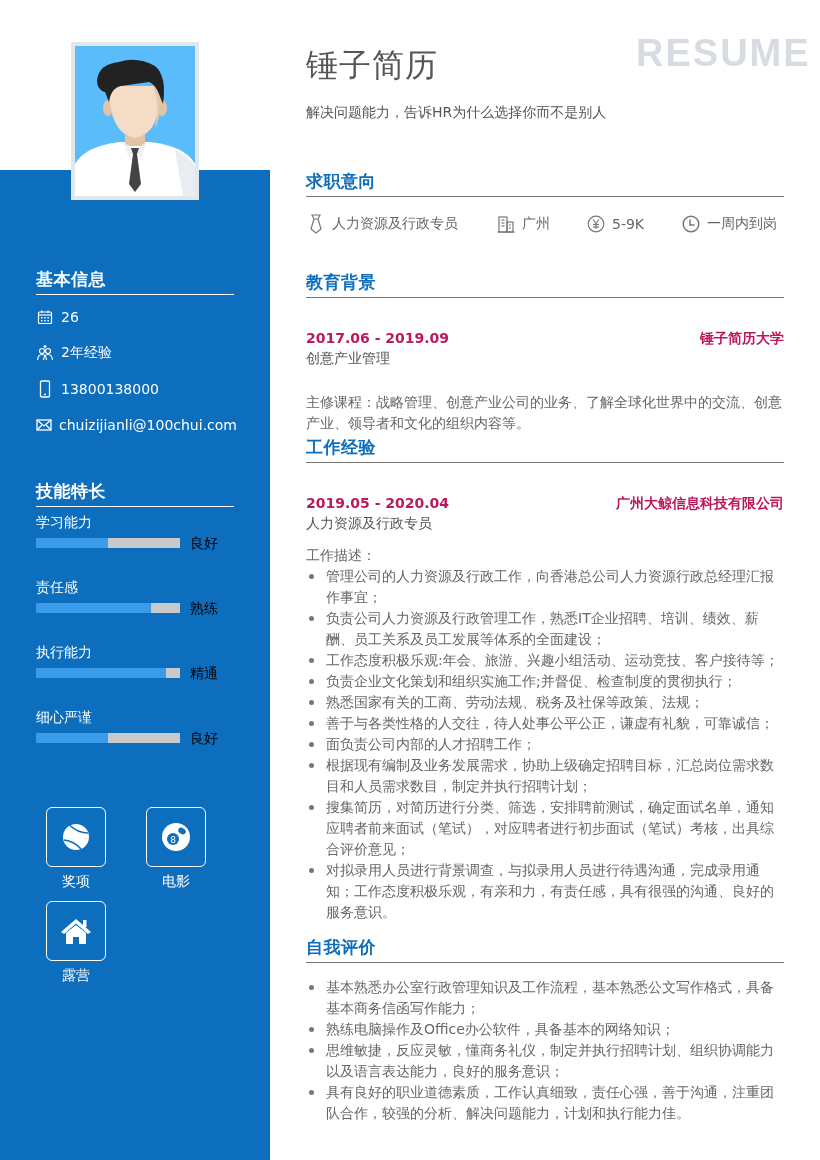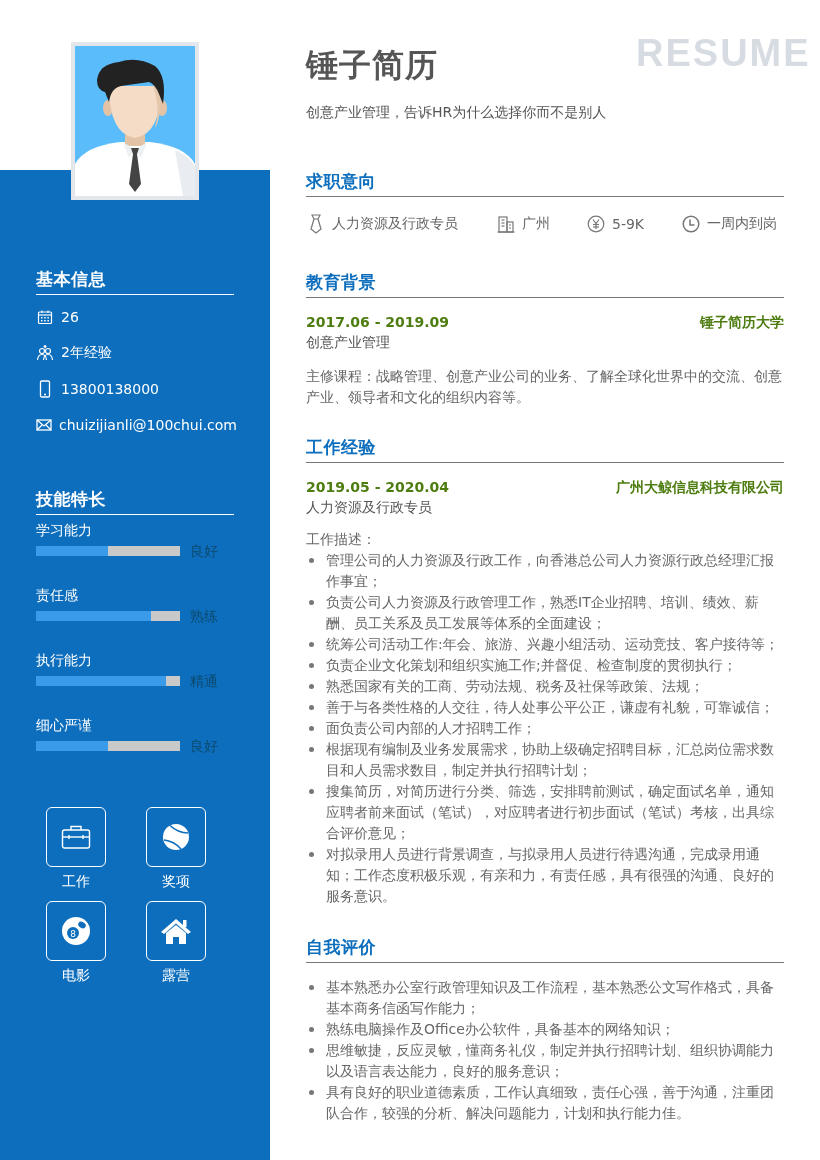--- a/index.html
+++ b/index.html
@@ -13,41 +13,41 @@
   .side-section { position: absolute; left: 36px; width: 198px; color: #fff; }
   .side-title { font-size: 17px; font-weight: bold; color: #fff; padding-bottom: 3px; border-bottom: 1.5px solid #fff; letter-spacing: 0.5px; }
   .info-row { display: flex; align-items: center; height: 36px; font-size: 14px; color: #fff; }
   .info-row .ic { width: 18px; height: 18px; margin-right: 7px; display: flex; align-items: center; justify-content: center; }
   .info-row:first-of-type { margin-top: 4px; }
 
   .skill { position: relative; height: 65px; }
   .skill-name { position: absolute; left: 0; top: 7px; font-size: 14px; color: #fff; }
   .skill-bar { position: absolute; left: 0; top: 31px; width: 144px; height: 10px; background: #c9c9c9; }
   .skill-fill { height: 100%; background: #3a9bea; }
-  .skill-level { position: absolute; left: 154px; top: 28px; font-size: 14px; color: #0c4a6e; }
+  .skill-level { position: absolute; left: 154px; top: 28px; font-size: 14px; color: #000000; }
 
   .hobbies { display: grid; grid-template-columns: 60px 60px; column-gap: 40px; row-gap: 6px; margin-left: 10px; margin-top: 16px; }
   .hobby { display: flex; flex-direction: column; align-items: center; }
   .hobby-box { width: 60px; height: 60px; border: 1.2px solid #fff; border-radius: 6px; display: flex; align-items: center; justify-content: center; }
   .hobby-label { font-size: 14px; color: #fff; margin-top: 6px; height: 22px; }
 
   .main { position: absolute; left: 306px; width: 478px; }
-  .name { position: absolute; left: 306px; top: 44px; font-size: 32px; color: #555; letter-spacing: 1px; font-weight: bold; }
+  .name { position: absolute; left: 306px; top: 44px; font-size: 32px; color: #555; letter-spacing: 1px; }
   .resume-wm { position: absolute; left: 636px; top: 32px; font-size: 38px; font-weight: bold; color: #d7dce3; letter-spacing: 2px; font-family: "Liberation Sans", sans-serif; }
   .tagline { position: absolute; left: 306px; top: 104px; font-size: 14px; color: #555; }
 
   .sec-title { font-size: 17px; font-weight: bold; color: #0d6ebd; padding-bottom: 3px; border-bottom: 1.5px solid #777; letter-spacing: 0.5px; }
 
   .intent { display: flex; align-items: center; height: 34px; margin-top: 10px; font-size: 14px; color: #666; }
   .intent-item { display: flex; align-items: center; }
   .intent-item .ic { width: 20px; height: 20px; margin-right: 6px; display: flex; align-items: center; justify-content: center; }
 
-  .row-head { display: flex; justify-content: space-between; font-size: 14px; font-weight: bold; color: #4d7c0f; margin-top: 16px; height: 20px; }
+  .row-head { display: flex; justify-content: space-between; font-size: 14px; font-weight: bold; color: #be185d; margin-top: 32px; height: 20px; }
   .subline { font-size: 14px; color: #555; height: 22px; }
-  .para { font-size: 14px; color: #666; line-height: 21px; margin-top: 10px; }
+  .para { font-size: 14px; color: #666; line-height: 21px; margin-top: 20px; }
   .bullets { list-style: none; font-size: 14px; color: #666; line-height: 21px; }
   .bullets li { position: relative; padding-left: 20px; }
   .bullets li::before { content: ""; position: absolute; left: 3px; top: 8px; width: 5px; height: 5px; border-radius: 50%; background: #777; }
 </style>
 </head>
 <body>
 
 <div class="sidebar"></div>
 
 <div class="photo-frame">
@@ -125,21 +125,21 @@
             <path d="M1 2 L8 8 L15 2"></path>
             <path d="M1 12 L6 7"></path>
             <path d="M15 12 L10 7"></path>
           </svg>
       </span>
       <span>chuizijianli@100chui.com</span>
     </div>
   </div>
 </div>
 
-<div class="side-section" style="top:480px;margin-top:8px;">
+<div class="side-section" style="top:480px;">
   <div class="side-title">技能特长</div>
   <div class="skill">
     <span class="skill-name">学习能力</span>
     <div class="skill-bar">
         <div class="skill-fill" style="width:50%;"></div>
       </div>
     <span class="skill-level">良好</span>
   </div>
   <div class="skill">
     <span class="skill-name">责任感</span>
@@ -159,32 +159,20 @@
     <span class="skill-name">细心严谨</span>
     <div class="skill-bar">
         <div class="skill-fill" style="width:50%;"></div>
       </div>
     <span class="skill-level">良好</span>
   </div>
 </div>
 
 <div class="side-section" style="top:791px;">
   <div class="hobbies">
-    <div class="hobby">
-      <div class="hobby-box">
-        <svg width="30" height="26" viewBox="0 0 30 26" fill="none" stroke="#fff" stroke-width="1.4">
-            <rect x="1.5" y="6" width="27" height="18" rx="2"></rect>
-            <path d="M10 6 V2.5 H20 V6"></path>
-            <line x1="1.5" y1="13" x2="28.5" y2="13"></line>
-            <line x1="8" y1="11" x2="8" y2="15"></line>
-            <line x1="22" y1="11" x2="22" y2="15"></line>
-          </svg>
-      </div>
-      <span class="hobby-label">工作</span>
-    </div>
     <div class="hobby">
       <div class="hobby-box">
         <svg width="28" height="28" viewBox="0 0 28 28">
             <circle cx="14" cy="14" r="13" fill="#fff"></circle>
             <path d="M8 2.5 Q16 10 26 10" fill="none" stroke="#0d6ebd" stroke-width="1.6"></path>
             <path d="M2 17 Q12 18 19 26" fill="none" stroke="#0d6ebd" stroke-width="1.6"></path>
           </svg>
       </div>
       <span class="hobby-label">奖项</span>
     </div>
@@ -207,21 +195,21 @@
             <path d="M6 16 L16 8 L26 16 V27 H19 V20 H13 V27 H6 Z" fill="#fff"></path>
           </svg>
       </div>
       <span class="hobby-label">露营</span>
     </div>
   </div>
 </div>
 
 <div class="name">锤子简历</div>
 <div class="resume-wm">RESUME</div>
-<div class="tagline">创意产业管理，告诉HR为什么选择你而不是别人</div>
+<div class="tagline">解决问题能力，告诉HR为什么选择你而不是别人</div>
 
 <div class="main" style="top:170px;">
   <div class="sec-title">求职意向</div>
   <div class="intent">
     <div class="intent-item" style="width:190px;">
       <span class="ic">
         <svg width="14" height="20" viewBox="0 0 14 20" fill="none" stroke="#777" stroke-width="1.2">
             <path d="M3 1 H11 L9 5 H5 Z"></path>
             <path d="M5 5 L2 15 L7 19 L12 15 L9 5"></path>
           </svg>
@@ -281,21 +269,21 @@
   <div class="sec-title">工作经验</div>
   <div class="row-head">
     <span>2019.05 - 2020.04</span>
     <span>广州大鲸信息科技有限公司</span>
   </div>
   <div class="subline">人力资源及行政专员</div>
   <div class="para" style="margin-top:8px;">工作描述：</div>
   <ul class="bullets">
     <li>管理公司的人力资源及行政工作，向香港总公司人力资源行政总经理汇报作事宜；</li>
     <li>负责公司人力资源及行政管理工作，熟悉IT企业招聘、培训、绩效、薪酬、员工关系及员工发展等体系的全面建设；</li>
-    <li>统筹公司活动工作:年会、旅游、兴趣小组活动、运动竞技、客户接待等；</li>
+    <li>工作态度积极乐观:年会、旅游、兴趣小组活动、运动竞技、客户接待等；</li>
     <li>负责企业文化策划和组织实施工作;并督促、检查制度的贯彻执行；</li>
     <li>熟悉国家有关的工商、劳动法规、税务及社保等政策、法规；</li>
     <li>善于与各类性格的人交往，待人处事公平公正，谦虚有礼貌，可靠诚信；</li>
     <li>面负责公司内部的人才招聘工作；</li>
     <li>根据现有编制及业务发展需求，协助上级确定招聘目标，汇总岗位需求数目和人员需求数目，制定并执行招聘计划；</li>
     <li>搜集简历，对简历进行分类、筛选，安排聘前测试，确定面试名单，通知应聘者前来面试（笔试），对应聘者进行初步面试（笔试）考核，出具综合评价意见；</li>
     <li>对拟录用人员进行背景调查，与拟录用人员进行待遇沟通，完成录用通知；工作态度积极乐观，有亲和力，有责任感，具有很强的沟通、良好的服务意识。</li>
   </ul>
 </div>
 

